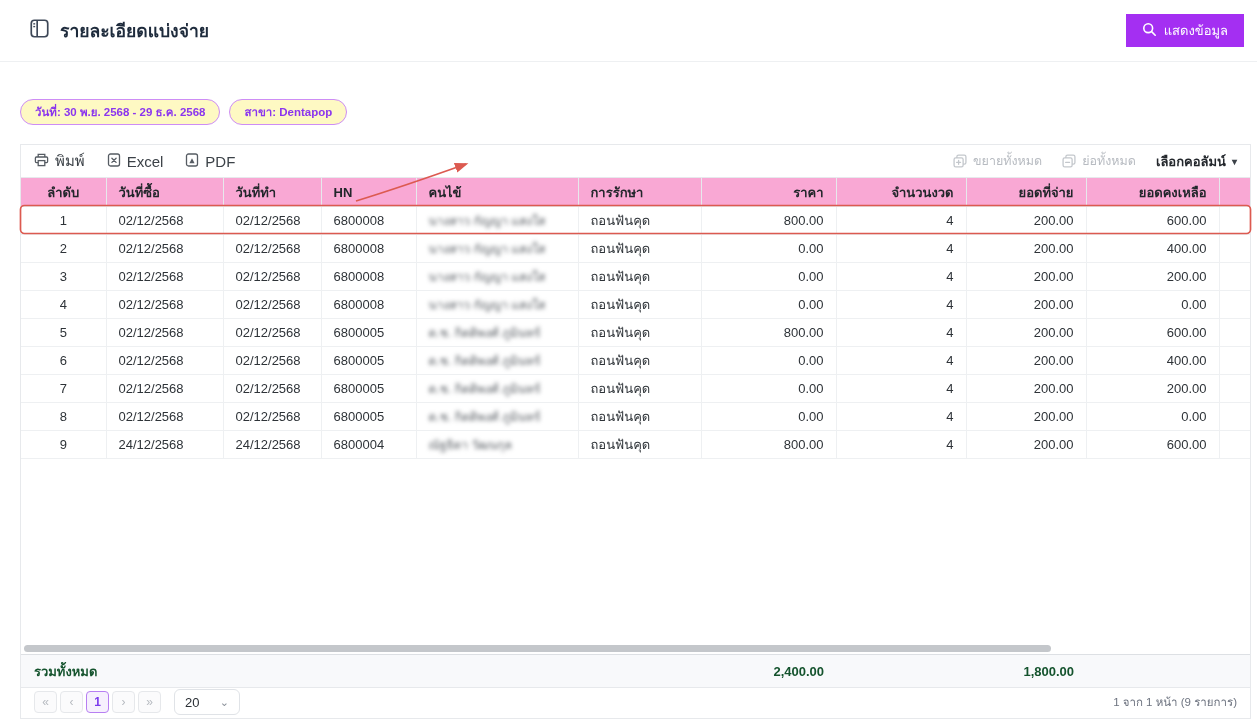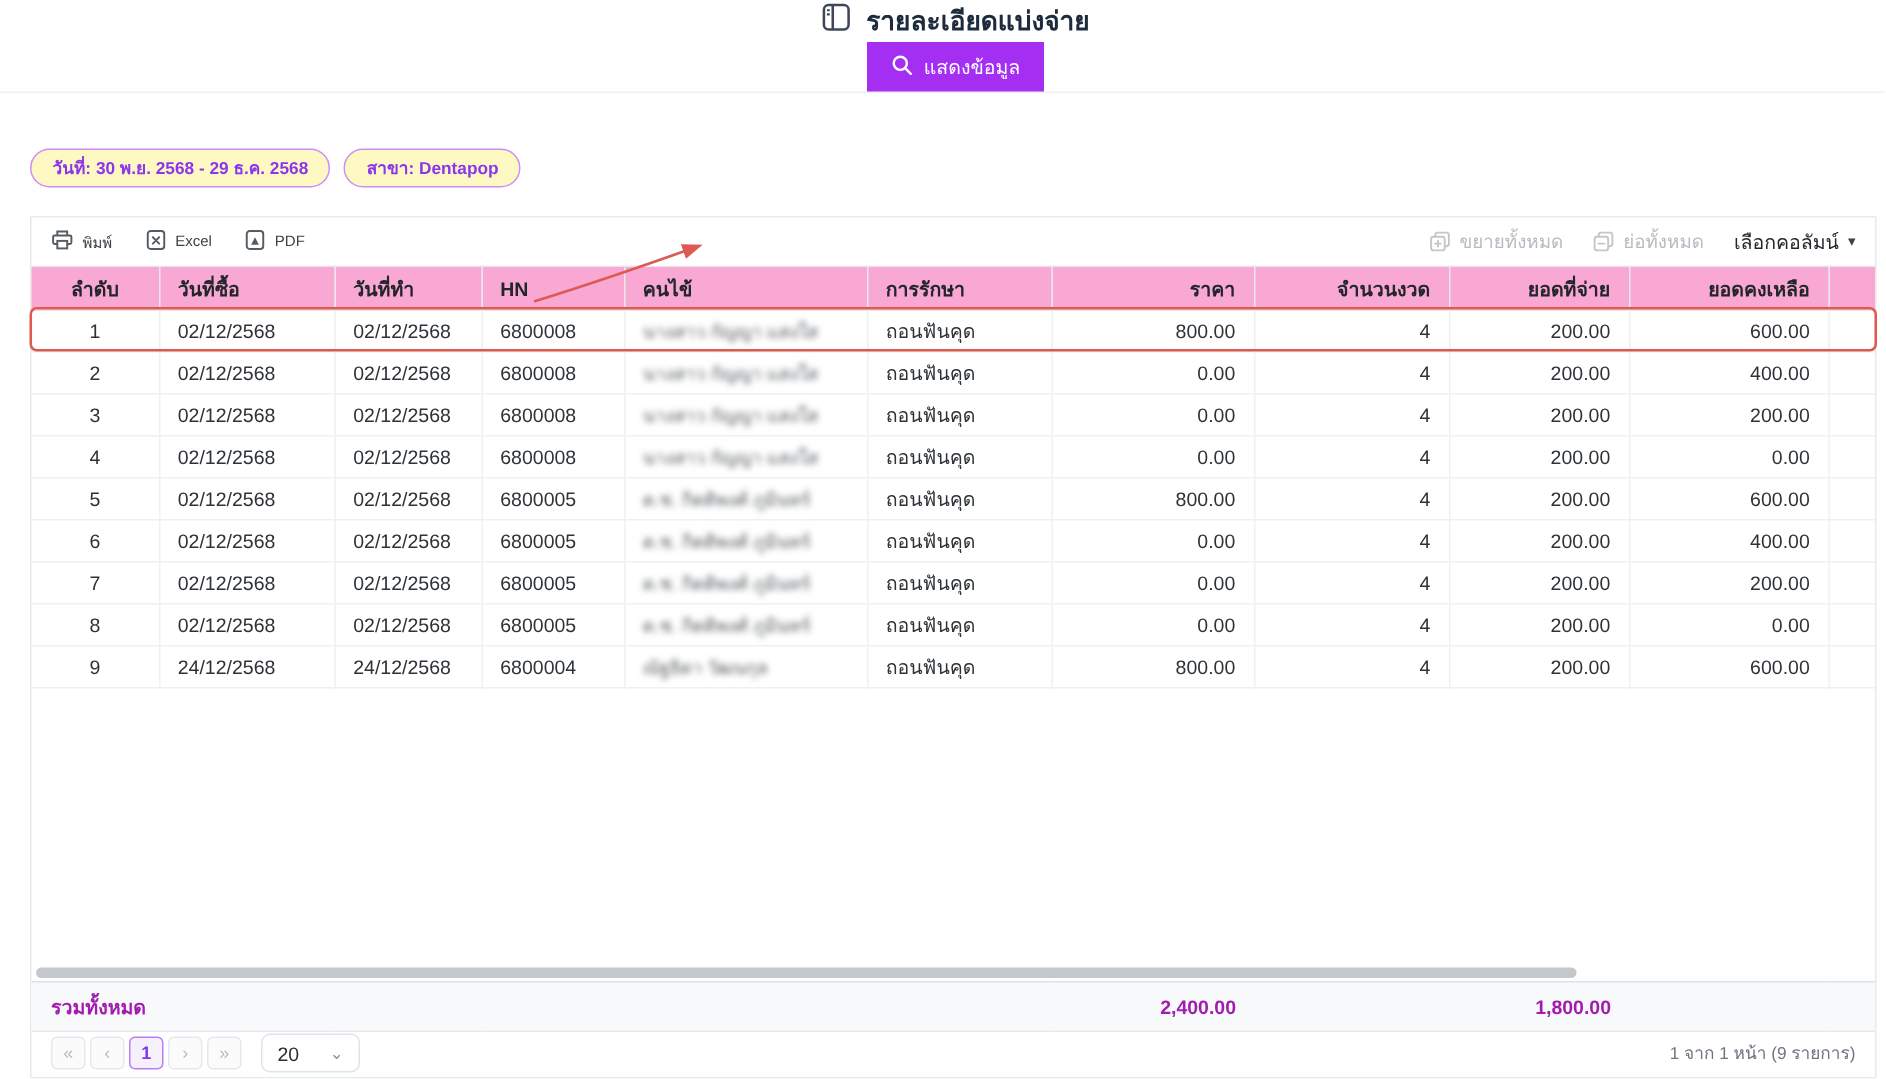--- a/index.html
+++ b/index.html
@@ -1,47 +1,47 @@
 <!DOCTYPE html>
 <html style="--accent: #a42ff2; --chip: #8b35ee; --annotation: #dc5a50;"><head>
 <meta charset="utf-8">
 <style>
   * { margin:0; padding:0; box-sizing:border-box; }
   html,body { width:1257px; height:719px; overflow:hidden; background:#fff;
     font-family:"Liberation Sans", sans-serif; }
 
   
   .topbar { height:62px; border-bottom:1px solid #eef0f2; display:flex;
-    align-items:center; justify-content:space-between; padding:0 13px 0 30px;flex-direction:column; }
+    align-items:center; justify-content:space-between; padding:0 13px 0 30px; }
   .title-wrap { display:flex; align-items:center; gap:11px; }
   .page-title { font-size:17.5px; font-weight:700; color:#1e2b3c; }
   .show-btn { display:flex; align-items:center; gap:7px; height:33px; padding:0 16px;
     background:var(--accent,#a42ff2); color:#fff; border:none; border-radius:0;
     font-size:13px; font-family:inherit; cursor:pointer; }
 
   
   .chips { display:flex; gap:9px; margin:37px 0 0 20px; }
   .chip { height:26px; display:flex; align-items:center; padding:0 14px;
     border:1px solid #cd8df5; border-radius:14px; background:#fef9c3;
     color:var(--chip,#8b35ee); font-size:11.5px; font-weight:700; }
 
   
   .card { margin:19px 6px 0 20px; height:575px; border:1px solid #e7e9ec;
     background:#fff; display:flex; flex-direction:column; }
   .group-panel { height:30px; line-height:30px; text-align:center;
     color:#9ba1aa; font-size:12.5px; border-bottom:1px solid #eef0f2; }
 
   .toolbar { height:32px; display:flex; align-items:center; padding:0 13px; }
   .tb-btn { display:flex; align-items:center; gap:6px; background:none; border:none;
-    font-family:inherit; font-size:10px; color:#3c4248; cursor:pointer; padding:0; }
+    font-family:inherit; font-size:15px; color:#3c4248; cursor:pointer; padding:0; }
   .tb-btn + .tb-btn { margin-left:22px; }
   .tb-right { margin-left:auto; display:flex; align-items:center; }
   .tb-btn.disabled { color:#b7bbc1;align-items:flex-end; }
   .tb-right .tb-btn { font-size:12.5px; margin-left:20px; }
-  .tb-btn.choose { font-weight:400; color:#23272c; font-size:13px; }
+  .tb-btn.choose { font-weight:700; color:#23272c; font-size:13px; }
   .caret { font-size:10px; color:#3c4248; }
 
   
   table { width:100%; border-collapse:collapse; table-layout:fixed; font-size:13px; }
   .grid th { height:29px; background:#f9a8d4; font-weight:700; color:#22262b;
     text-align:left; padding:0 12px; border:1px solid #e7e9ec; border-left:none; }
   .grid th:last-child { border-right:none; }
   .grid td { height:28px; padding:0 12px; color:#2e3338; white-space:nowrap;
     overflow:hidden; border-bottom:1px solid #eef0f2; border-right:1px solid #eef0f2; }
   .grid td:last-child { border-right:none; }
@@ -51,21 +51,21 @@
 
   .spacer { flex:1; }
 
   
   .hscroll { height:9px; margin:0 3px 1px; position:relative; }
   .hscroll .thumb { position:absolute; left:0; top:1px; width:84%; height:7px;
     border-radius:4px; background:#c4c7cb; }
 
   
   .total-row { background:#f8f9fb; border-top:1px solid #dde0e4; border-bottom:1px solid #e7e9ec; }
-  .total-row td { height:33px; font-weight:700; color:#a21caf; padding:0 12px; white-space:nowrap; }
+  .total-row td { height:33px; font-weight:700; color:#14532d; padding:0 12px; white-space:nowrap; }
   .total-row .t-label { padding-left:13px; }
 
   
   .pager { height:30px; display:flex; align-items:center; padding:0 13px 2px; }
   .pbtn { width:23px; height:22px; display:flex; align-items:center; justify-content:center;
     border:1px solid #e6e8eb; border-radius:4px; background:#fbfbfc; color:#b6bac0;
     font-size:12px; font-family:inherit; cursor:pointer; margin-right:3px; padding:0; }
   .pbtn.active { border-color:#b77ff2; color:#7c3aed; background:#f6f0fd; font-weight:700; }
   .psize { margin-left:10px; width:66px; height:26px; border:1px solid #e0e3e7;
     border-radius:6px; background:#fff; display:flex; align-items:center;

